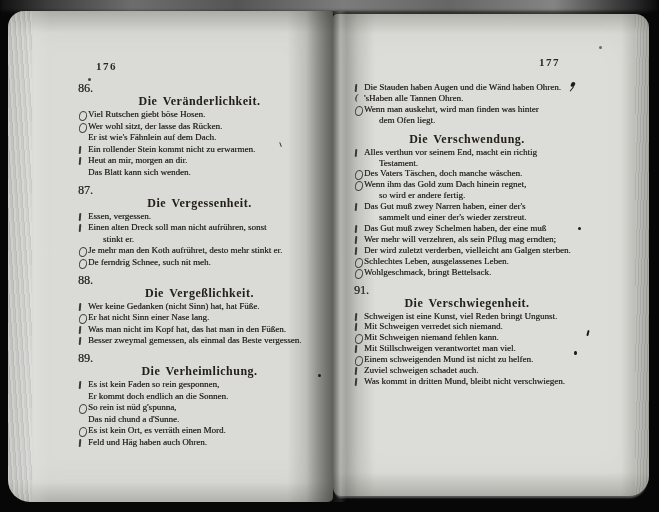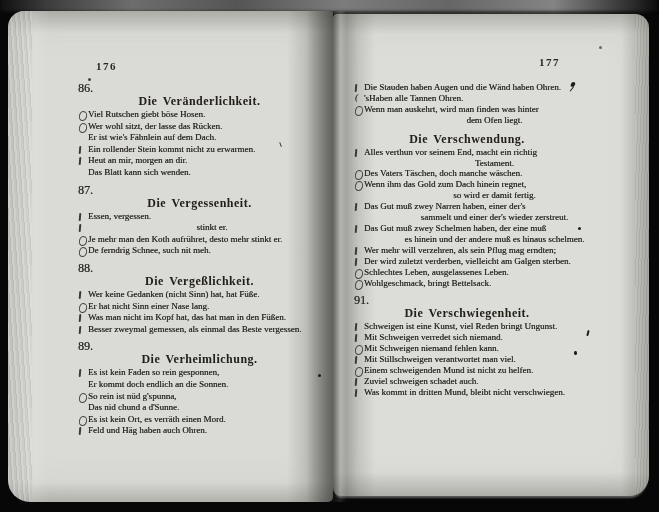--- a/index.html
+++ b/index.html
@@ -62,21 +62,21 @@
   }
   .pn-left{ left:88px; top:49px; }
   .pn-right{ left:206px; top:42px; }
   .page-content{ position:absolute; }
   .content-left{ left:70px; top:66px; width:243px; line-height:11.6px; }
   .content-right{ left:21px; top:68px; width:256px; line-height:10.9px; }
   .line{
     position:relative; padding-left:10px; white-space:nowrap;
     font-size:9px; color:#26241e; text-shadow:0.25px 0 0 rgba(38,36,30,0.7);
   }
-  .line.cont{ padding-left:25px;text-align:center; }
+  .line.cont{ padding-left:25px; }
   .section{ margin-top:6px; }
   .content-right .section{ margin-top:7px; }
   .sec-num{
     font-size:12px; line-height:11px; margin-bottom:1px;
     color:#2a2822; text-shadow:0.2px 0 0 rgba(42,40,34,0.7);
   }
   .sec-title{
     text-align:center; font-size:12px; font-weight:bold; line-height:12px; margin-bottom:2px;
     letter-spacing:0.5px; word-spacing:2px; color:#222018;
   }
@@ -114,21 +114,21 @@
           <div class="line"><span class="mark mark-oval"></span><span>Wer wohl sitzt, der lasse das Rücken.</span></div>
           <div class="line"><span>Er ist wie's Fähnlein auf dem Dach.</span></div>
           <div class="line"><span class="mark mark-bar"></span><span>Ein rollender Stein kommt nicht zu erwarmen.</span></div>
           <div class="line"><span class="mark mark-bar"></span><span>Heut an mir, morgen an dir.</span></div>
           <div class="line"><span>Das Blatt kann sich wenden.</span></div>
         </div>
         <div class="section">
           <div class="sec-num">87.</div>
           <div class="sec-title">Die Vergessenheit.</div>
           <div class="line"><span class="mark mark-bar"></span><span>Essen, vergessen.</span></div>
-          <div class="line"><span class="mark mark-bar"></span></div>
+          <div class="line"><span class="mark mark-bar"></span><span>Einen alten Dreck soll man nicht aufrühren, sonst</span></div>
           <div class="line cont"><span>stinkt er.</span></div>
           <div class="line"><span class="mark mark-oval"></span><span>Je mehr man den Koth aufrühret, desto mehr stinkt er.</span></div>
           <div class="line"><span class="mark mark-oval"></span><span>De ferndrig Schnee, such nit meh.</span></div>
         </div>
         <div class="section">
           <div class="sec-num">88.</div>
           <div class="sec-title">Die Vergeßlichkeit.</div>
           <div class="line"><span class="mark mark-bar"></span><span>Wer keine Gedanken (nicht Sinn) hat, hat Füße.</span></div>
           <div class="line"><span class="mark mark-oval"></span><span>Er hat nicht Sinn einer Nase lang.</span></div>
           <div class="line"><span class="mark mark-bar"></span><span>Was man nicht im Kopf hat, das hat man in den Füßen.</span></div>
@@ -155,25 +155,24 @@
           <div class="line"><span class="mark mark-paren">(</span><span>'sHaben alle Tannen Ohren.</span></div>
           <div class="line"><span class="mark mark-oval"></span><span>Wenn man auskehrt, wird man finden was hinter</span></div>
           <div class="line cont"><span>dem Ofen liegt.</span></div>
         </div>
         <div class="section">
           <div class="sec-title">Die Verschwendung.</div>
           <div class="line"><span class="mark mark-bar"></span><span>Alles verthun vor seinem End, macht ein richtig</span></div>
           <div class="line cont"><span>Testament.</span></div>
           <div class="line"><span class="mark mark-oval"></span><span>Des Vaters Täschen, doch manche wäschen.</span></div>
           <div class="line"><span class="mark mark-oval"></span><span>Wenn ihm das Gold zum Dach hinein regnet,</span></div>
-          <div class="line cont"><span>so wird er damit fertig.</span></div>
+          <div class="line cont"><span>so wird er andere fertig.</span></div>
           <div class="line"><span class="mark mark-bar"></span><span>Das Gut muß zwey Narren haben, einer der's</span></div>
           <div class="line cont"><span>sammelt und einer der's wieder zerstreut.</span></div>
           <div class="line"><span class="mark mark-bar"></span><span>Das Gut muß zwey Schelmen haben, der eine muß</span></div>
-          <div class="line cont"><span>es hinein und der andere muß es hinaus schelmen.</span></div>
           <div class="line"><span class="mark mark-bar"></span><span>Wer mehr will verzehren, als sein Pflug mag erndten;</span></div>
           <div class="line"><span class="mark mark-bar"></span><span>Der wird zuletzt verderben, vielleicht am Galgen sterben.</span></div>
           <div class="line"><span class="mark mark-oval"></span><span>Schlechtes Leben, ausgelassenes Leben.</span></div>
           <div class="line"><span class="mark mark-oval"></span><span>Wohlgeschmack, bringt Bettelsack.</span></div>
         </div>
         <div class="section">
           <div class="sec-num">91.</div>
           <div class="sec-title">Die Verschwiegenheit.</div>
           <div class="line"><span class="mark mark-bar"></span><span>Schweigen ist eine Kunst, viel Reden bringt Ungunst.</span></div>
           <div class="line"><span class="mark mark-bar"></span><span>Mit Schweigen verredet sich niemand.</span></div>

